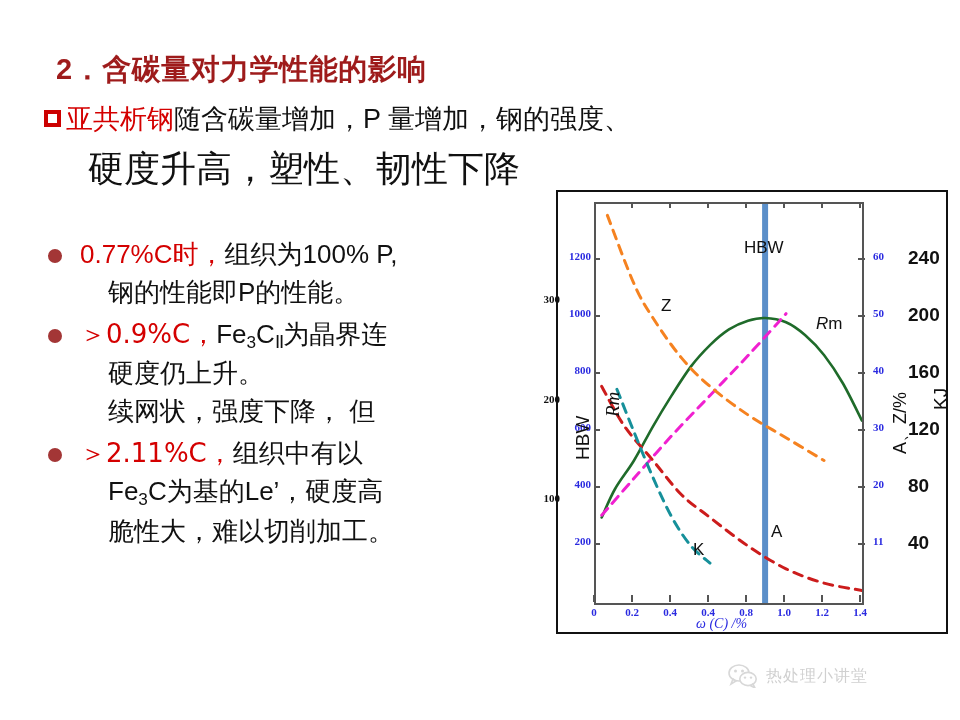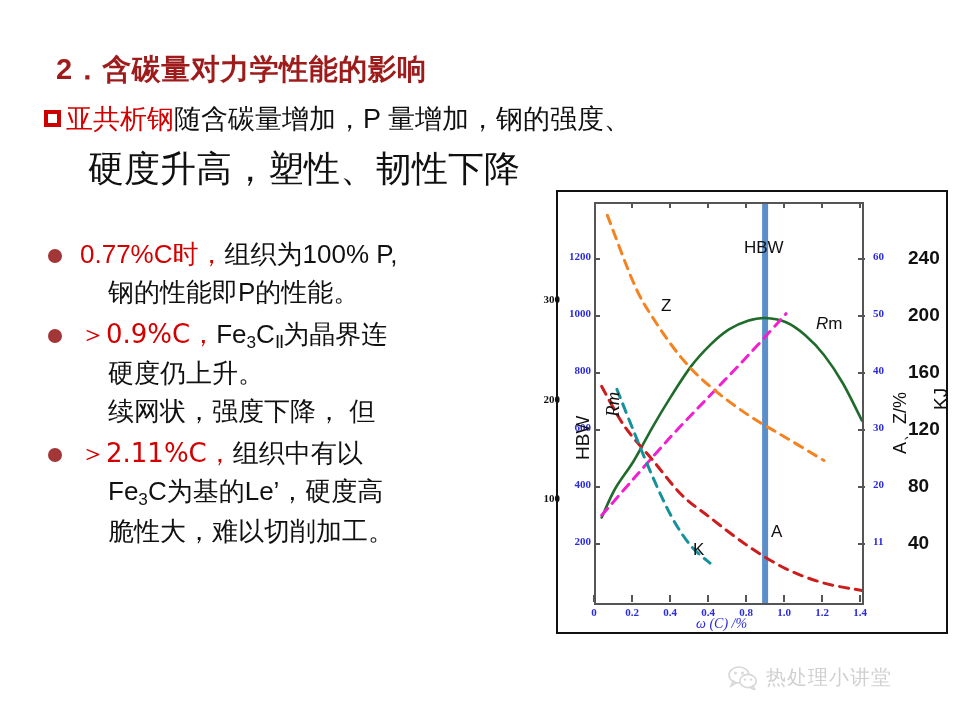--- a/index.html
+++ b/index.html
@@ -74,21 +74,21 @@
     font-size:14px; color:#2a2ae0; font-family:"Liberation Serif", serif;
     font-style:italic; white-space:nowrap;
   }
 
   
   #watermark {
     position:absolute; left:728px; top:664px;
     display:flex; align-items:center; gap:8px;
     color:#d3d3d3;
   }
-  #watermark .wm-text { font-size:20px; color:#d0d0d0; letter-spacing:1px; white-space:nowrap; }
+  #watermark .wm-text { font-size:16px; color:#d0d0d0; letter-spacing:1px; white-space:nowrap; }
 </style>
 </head>
 <body>
 
 <div id="slide-title">2．含碳量对力学性能的影响</div>
 
 <div id="lead-block">
   <div class="lead-line1">
     <span class="sq-bullet"></span><span class="red">亚共析钢</span><span>随含碳量增加，P 量增加，钢的强度、</span>
   </div>

